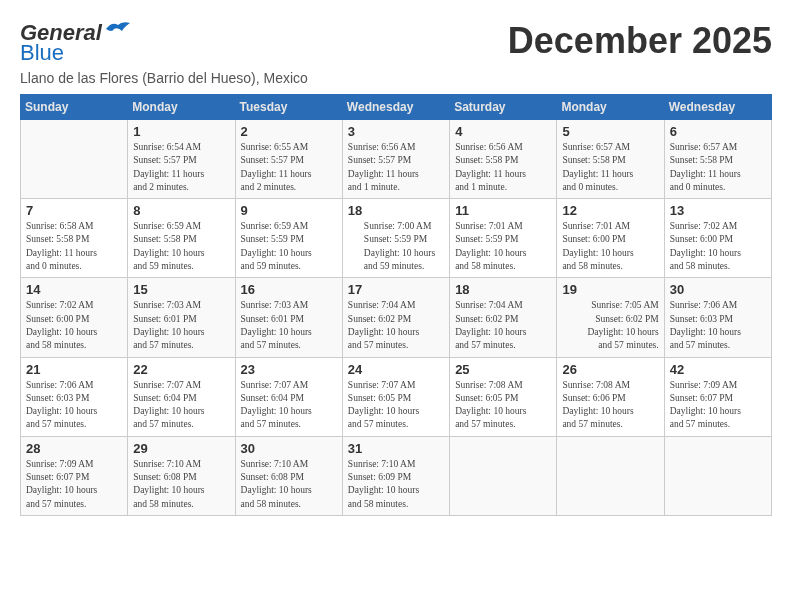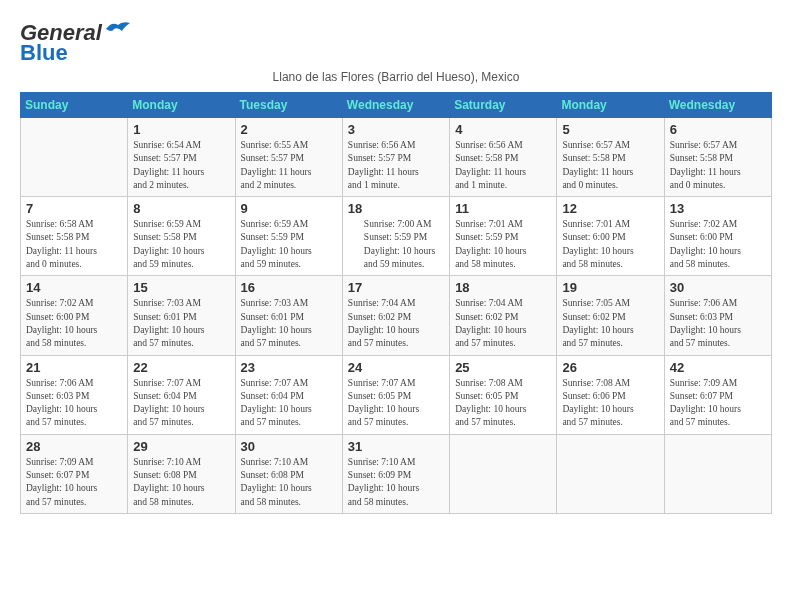--- a/index.html
+++ b/index.html
@@ -21,33 +21,33 @@
       flex-direction: column;
       align-items: flex-start;
     }
     .month-title {
       font-size: 36px;
       font-weight: bold;
       color: #333;
       text-align: right;
     }
     .subtitle {
-      font-size: 12px;
+      font-size: 14px;
       color: #555;
-      text-align: center;
+      text-align: left;
       margin-bottom: 8px;
     }
     table {
       width: 100%;
       border-collapse: collapse;
       font-size: 10.5px;
     }
     thead tr th {
       background-color: #2a6cb5;
-      color: #5eead4;
+      color: #e5e5e5;
       padding: 5px 4px;
       text-align: left;
       font-size: 12px;
       font-weight: bold;
       border: 1px solid #2a6cb5;
     }
     tbody tr td {
       border: 1px solid #ccc;
       padding: 4px 5px;
       vertical-align: top;
@@ -81,22 +81,23 @@
 <body>
 
 <div class="header-logo">
   <div class="logo">
     <div style="display:flex;align-items:center;font-style:italic;">
       <span style="font-size:22px;font-weight:bold;color:#333;">General</span>
       <svg width="28" height="20" viewBox="0 0 28 20" style="margin-left:2px;margin-top:-8px;">
         <path d="M2,10 Q8,2 14,6 Q18,2 26,4 Q20,8 18,12 Q14,8 10,10 Q8,14 2,10 Z" fill="#1a6ec0"></path>
       </svg>
     </div>
-    <span style="font-size:22px;font-weight:bold;color:#1a6ec0;margin-top:-6px;">Blue</span>
+    <span style="font-size:22px;font-weight:normal;color:#1a6ec0;margin-top:-6px;">Blue</span>
   </div>
+  <div class="month-title">December 2025</div>
 </div>
 
 <div class="subtitle">Llano de las Flores (Barrio del Hueso), Mexico</div>
 
 <table>
   <thead>
     <tr>
     <th>Sunday</th>
         <th>Monday</th>
         <th>Tuesday</th>
@@ -234,21 +235,21 @@
         </td>
         <td>
           <span class="day-num">18</span>
           <div class="day-info" style="white-space: pre-line;">Sunrise: 7:04 AM
 Sunset: 6:02 PM
 Daylight: 10 hours
 and 57 minutes.</div>
         </td>
         <td>
           <span class="day-num">19</span>
-          <div class="day-info" style="white-space: pre-line;">Sunrise: 7:05 AM
+          <div class="day-info" style="white-space: pre-line; text-align: right;">Sunrise: 7:05 AM
 Sunset: 6:02 PM
 Daylight: 10 hours
 and 57 minutes.</div>
         </td>
         <td>
           <span class="day-num">30</span>
           <div class="day-info" style="white-space: pre-line;">Sunrise: 7:06 AM
 Sunset: 6:03 PM
 Daylight: 10 hours
 and 57 minutes.</div>

